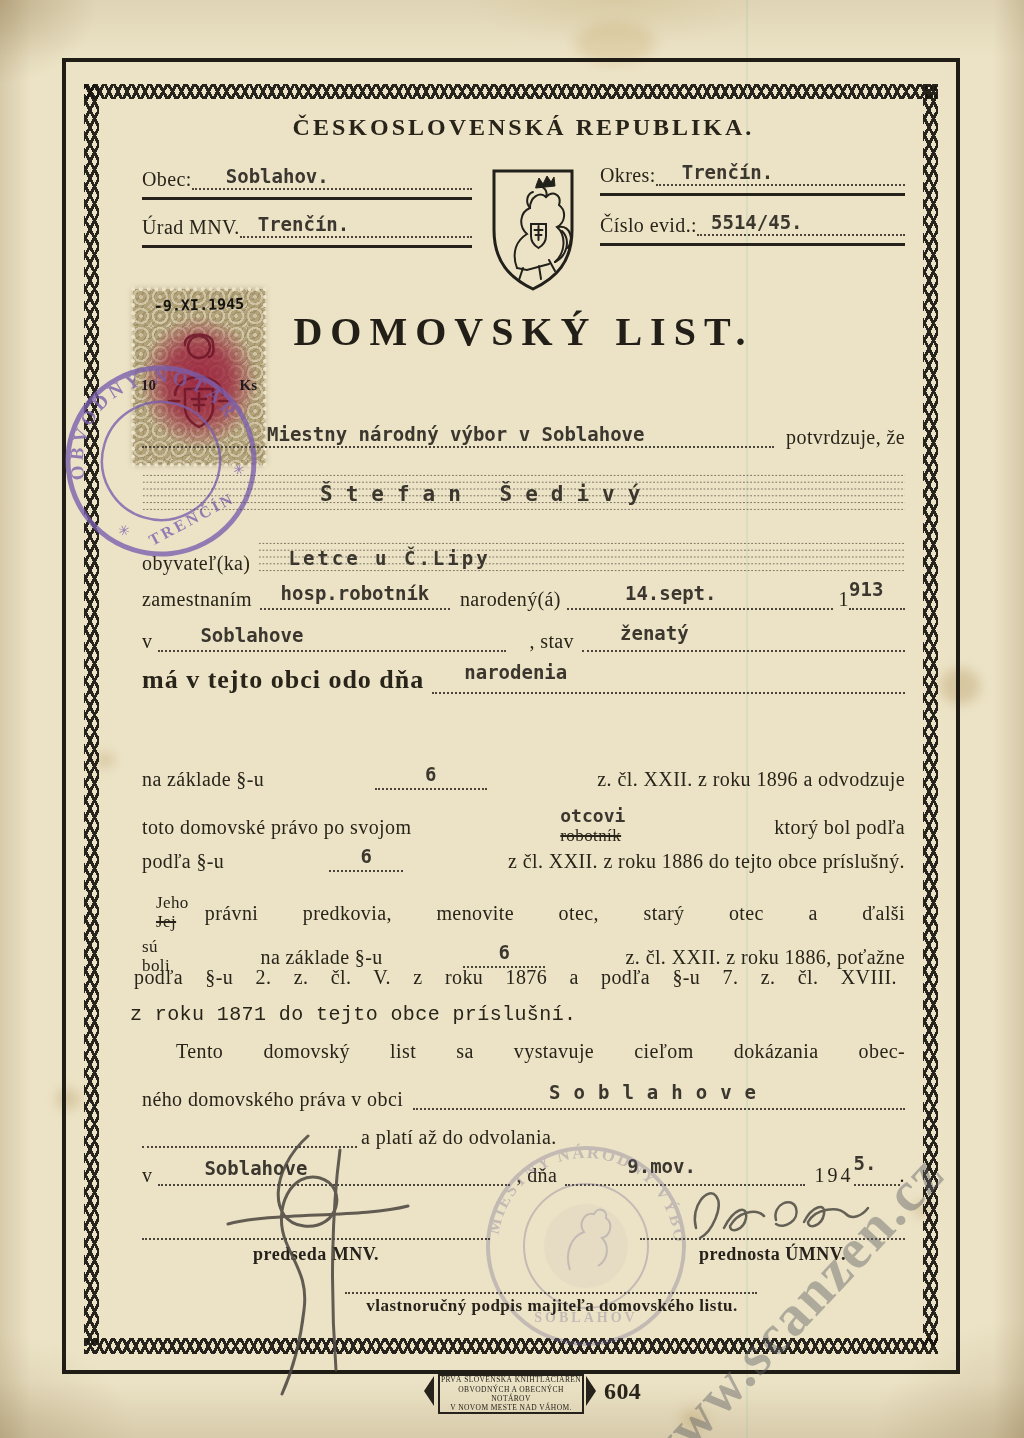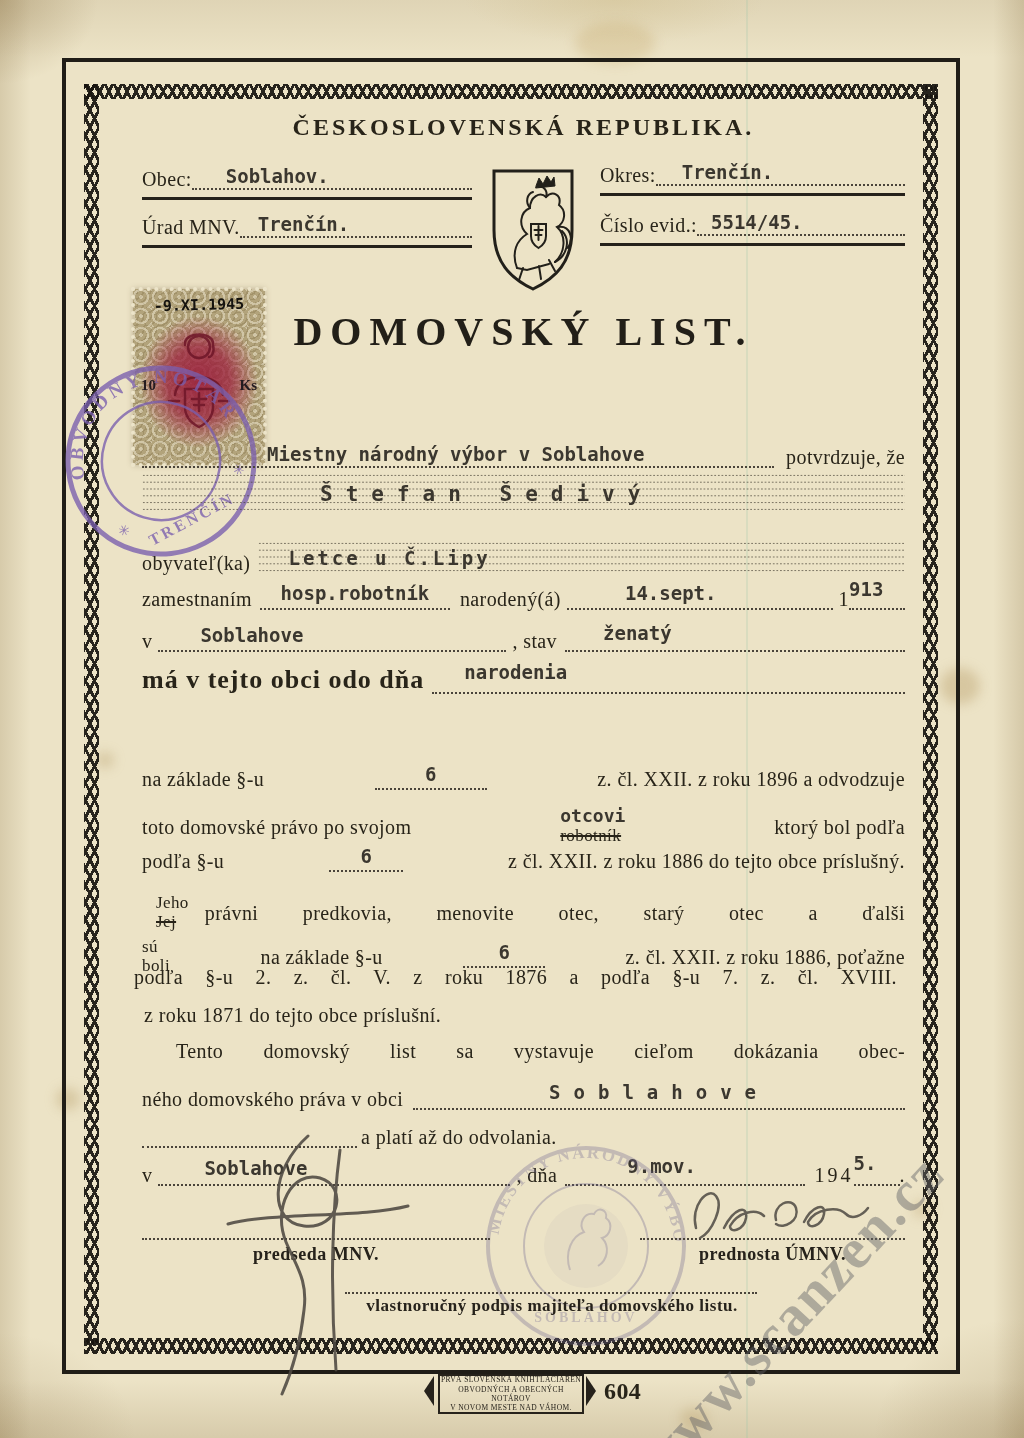--- a/index.html
+++ b/index.html
@@ -145,21 +145,21 @@
     <circle cx="101" cy="101" r="93" fill="none" stroke="#7a5fae" stroke-width="5"></circle>
     <circle cx="101" cy="101" r="59" fill="none" stroke="#7a5fae" stroke-width="2.5"></circle>
     <text fill="#7a5fae" font-family="Liberation Serif, serif" font-size="19" font-weight="bold" letter-spacing="4">
       <textPath href="#arcT" startOffset="8%">OBVODNÝ NOTÁR</textPath>
     </text>
     <text x="101" y="172" text-anchor="middle" fill="#7a5fae" font-family="Liberation Serif, serif" font-size="16" font-weight="bold" letter-spacing="3">TRENČÍN</text>
     <text x="30" y="150" fill="#7a5fae" font-size="14">✳</text>
     <text x="160" y="150" fill="#7a5fae" font-size="14">✳</text>
   </svg>
 
-  <div class="row" style="left:142px;top:436px;width:763px;height:32px;text-align:center;">
+  <div class="row" style="left:142px;top:416px;width:763px;height:32px;text-align:center;">
     <span class="fill grow">
         <span class="typed" style="margin-left:125px;">Miestny národný výbor v Soblahove</span>
       </span>
     <span class="p" style="margin-left:12px;">potvrdzuje, že</span>
   </div>
 
   <div class="abs band" style="left:142px;top:472px;width:763px;height:40px;">
     <span class="typed abs" style="left:178px;bottom:5px;font-size:21px;letter-spacing:13px;">Štefan Šedivý</span>
   </div>
 
@@ -183,21 +183,21 @@
     <span class="fill" style="width:56px;">
         <span class="typed up">913</span>
       </span>
   </div>
 
   <div class="row" style="left:142px;top:618px;width:763px;height:34px;">
     <span class="p">v</span>
     <span class="fill" style="width:348px;margin-left:6px;">
         <span class="typed up" style="margin-left:42px;top:-3px;">Soblahove</span>
       </span>
-    <span class="p" style="margin-left:6px;">, stav</span>
+    <span class="p" style="margin-left:23px;">, stav</span>
     <span class="fill grow" style="margin-left:8px;">
         <span class="typed up" style="margin-left:38px;top:-5px;">ženatý</span>
       </span>
   </div>
 
   <div class="row" style="left:142px;top:656px;width:763px;height:38px;">
     <span class="p pb" style="font-size:26px;letter-spacing:1px;">má v tejto obci odo dňa</span>
     <span class="fill grow" style="margin-left:8px;">
         <span class="typed up" style="margin-left:32px;top:-8px;">narodenia</span>
       </span>
@@ -243,21 +243,21 @@
       <span class="p">boli</span>
     </span>
     <span class="p">na základe §-u</span>
     <span class="fill" style="width:82px;justify-content:center;">
         <span class="typed up" style="top:-2px;">6</span>
       </span>
     <span class="p">z. čl. XXII. z roku 1886, poťažne</span>
   </div>
 
   <div class="abs p jtext" style="left:134px;top:966px;width:763px;">podľa §-u 2. z. čl. V. z roku 1876 a podľa §-u 7. z. čl. XVIII.</div>
-  <div class="abs p" style="left:144px;top:1004px;width:763px;">z roku 1871 do tejto obce príslušní.</div>
+  <div class="abs p" style="left:130px;top:1004px;width:763px;font-family:Liberation Mono, monospace;">z roku 1871 do tejto obce príslušní.</div>
 
   <div class="abs p jtext" style="left:142px;top:1040px;width:763px;padding-left:34px;box-sizing:border-box;">Tento domovský list sa vystavuje cieľom dokázania obec-</div>
 
   <div class="row" style="left:142px;top:1072px;width:763px;height:38px;">
     <span class="p">ného domovského práva v obci</span>
     <span class="fill grow" style="margin-left:10px;justify-content:center;">
         <span class="typed up" style="top:-4px;letter-spacing:13px;">Soblahove</span>
       </span>
   </div>
 

